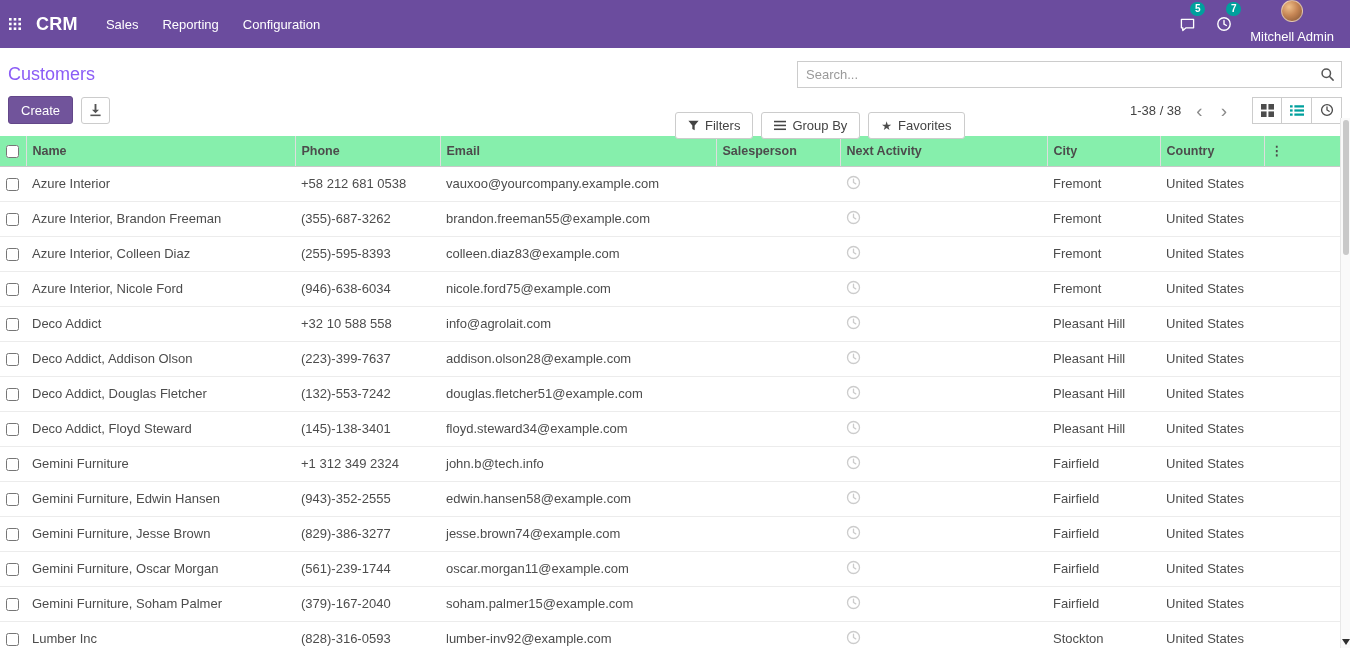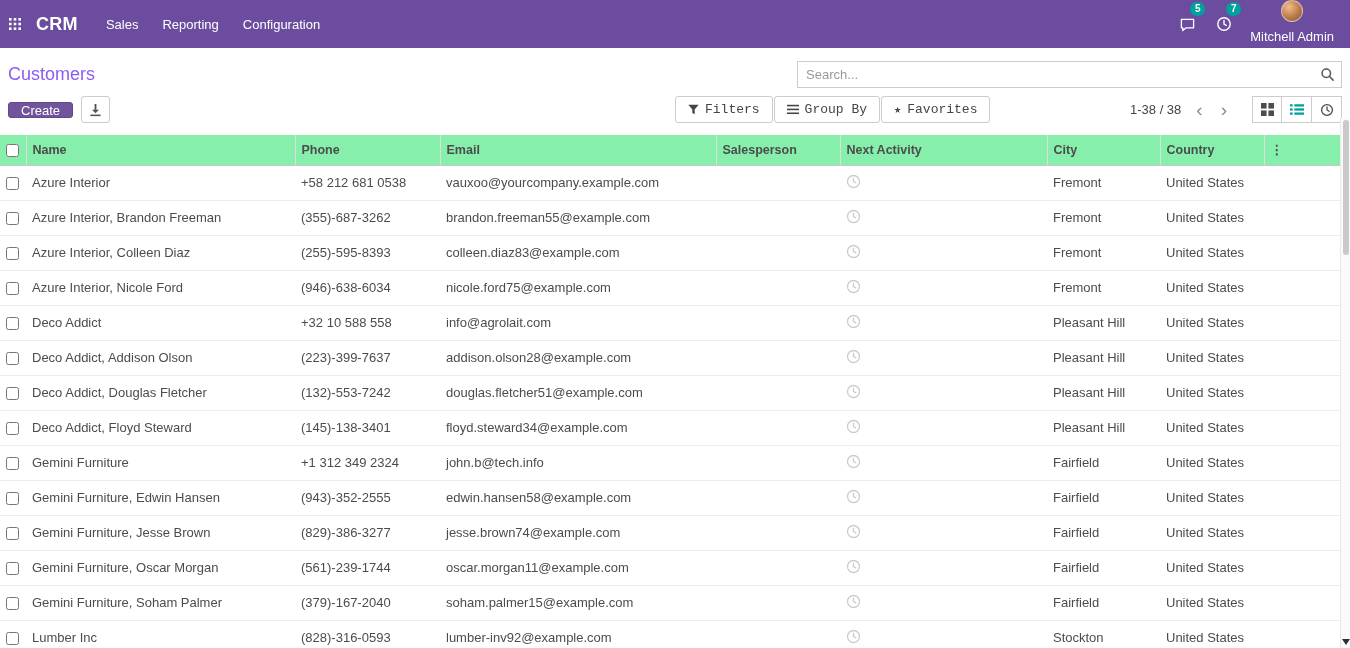--- a/index.html
+++ b/index.html
@@ -30,25 +30,25 @@
   .cp { padding: 13px 8px 12px 8px; }
   .cp-top { display: flex; align-items: center; }
   .page-title { font-size: 18px; color: #8b5cf6; }
   .search-wrap { margin-left: auto; width: 545px; position: relative; }
   .search-input { width: 100%; height: 27px; border: 1px solid #ccc; padding: 4px 30px 4px 8px;
                   font-size: 13px; color: #4c4c4c; font-family: inherit; outline: none; }
   .search-input::placeholder { color: #9a9a9a; }
   .search-icon-btn { position: absolute; right: 7px; top: 6px; cursor: pointer; line-height: 0; }
 
   .cp-bottom { display: flex; align-items: center; margin-top: 8px; position: relative; }
-  .btn-create { background: #71549b; border: 1px solid #634789; color: #fff; height: 16px; padding: 0 12px;
+  .btn-create { background: #71549b; border: 1px solid #634789; color: #fff; height: 28px; padding: 0 12px;
                 font-size: 13px; border-radius: 3px; cursor: pointer; font-family: inherit; }
   .btn-export { margin-left: 8px; background: #fff; border: 1px solid #ccc; width: 29px; height: 27px;
                 border-radius: 3px; cursor: pointer; display: flex; align-items: center; justify-content: center; }
-  .cp-middle { position: absolute; left: 667px; top: 0; display: flex; gap: 1px; font-family: Liberation Mono, monospace; }
+  .cp-middle { position: absolute; left: 667px; top: 16px; display: flex; gap: 8px; }
   .btn-filter { background: #fff; border: 1px solid #ccc; border-radius: 3px; height: 27px; padding: 0 12px;
                 display: flex; align-items: center; gap: 6px; font-size: 13px; color: #444; cursor: pointer; font-family: inherit; }
   .star-glyph { color: #4c4c4c; font-size: 12px; line-height: 1; }
   .cp-right { margin-left: auto; display: flex; align-items: center; }
   .pager-text { font-size: 13px; color: #444; margin-right: 6px; }
   .pager-btn { border: none; background: none; color: #8a8a8a; font-size: 19px; line-height: 1;
                padding: 0 9px; cursor: pointer; font-family: inherit; }
   .switcher { display: flex; margin-left: 16px; }
   .sw-btn { width: 30px; height: 27px; background: #fff; border: 1px solid #ccc; display: flex;
             align-items: center; justify-content: center; cursor: pointer; }

